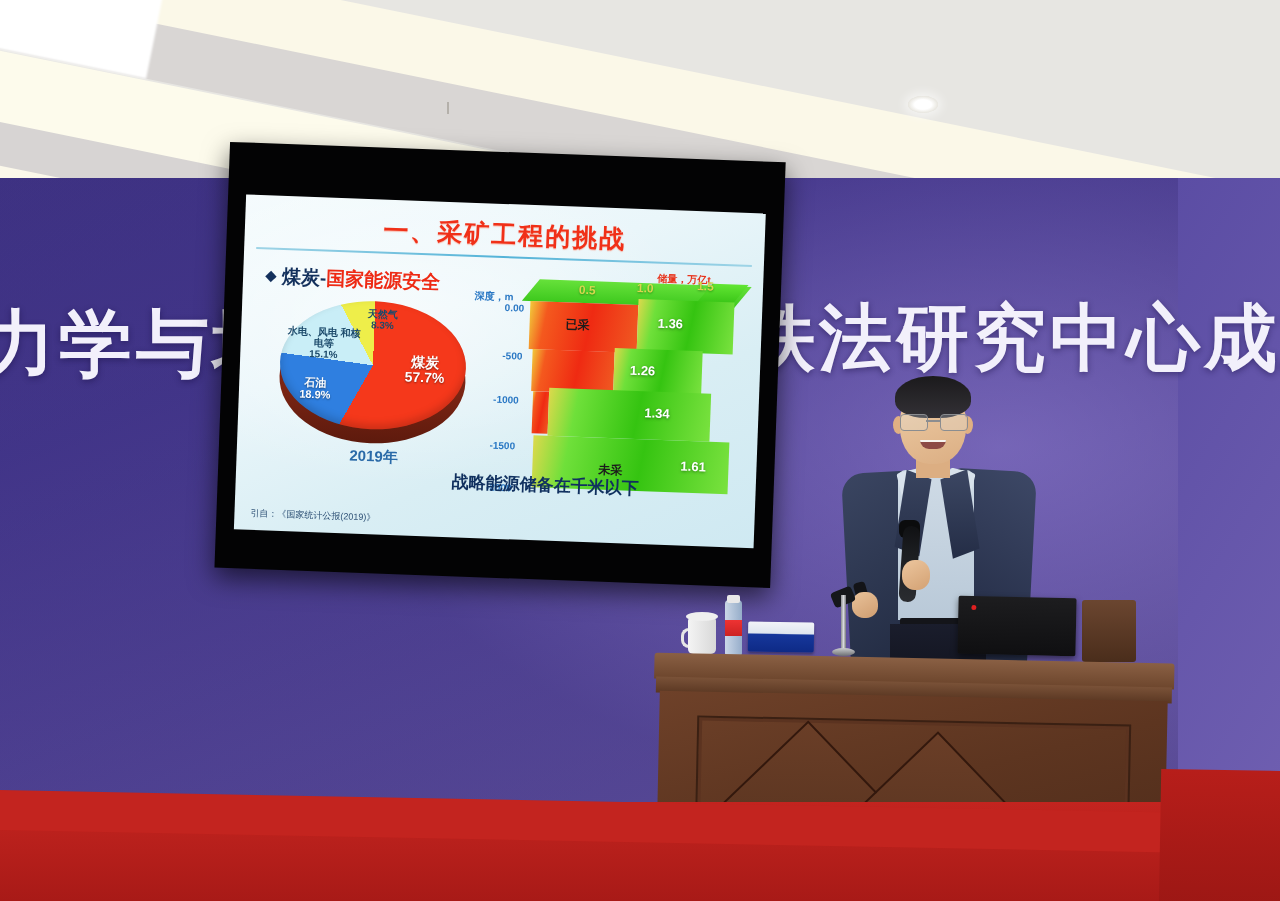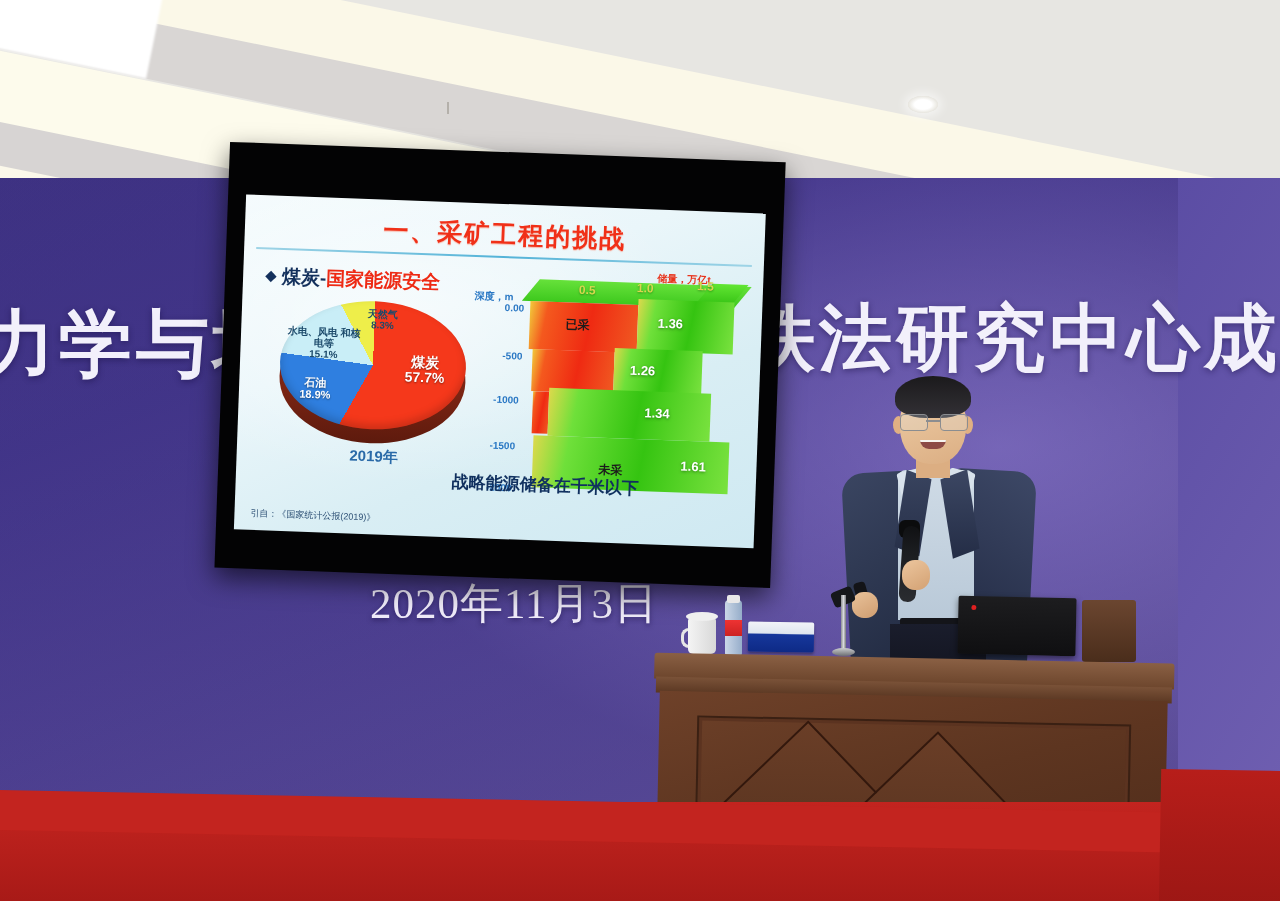--- a/index.html
+++ b/index.html
@@ -228,21 +228,20 @@
     <div class="downlight dl-2"></div>
   </div>
 
   <div class="wall">
     <div class="wall-shade"></div>
   </div>
   <div class="wall-right"></div>
 
   <div class="banner-text banner-left">力学与地下</div>
   <div class="banner-text banner-right">铁法研究中心成立</div>
-  <div class="banner-date">2020年11月3日</div>
 
   <div class="screen-wrap">
     <div class="screen-black"></div>
     <div class="slide">
       <div class="slide-glow"></div>
 
       <div class="slide-title">一、采矿工程的挑战</div>
       <div class="title-rule"></div>
 
       <div class="bullet-line">

